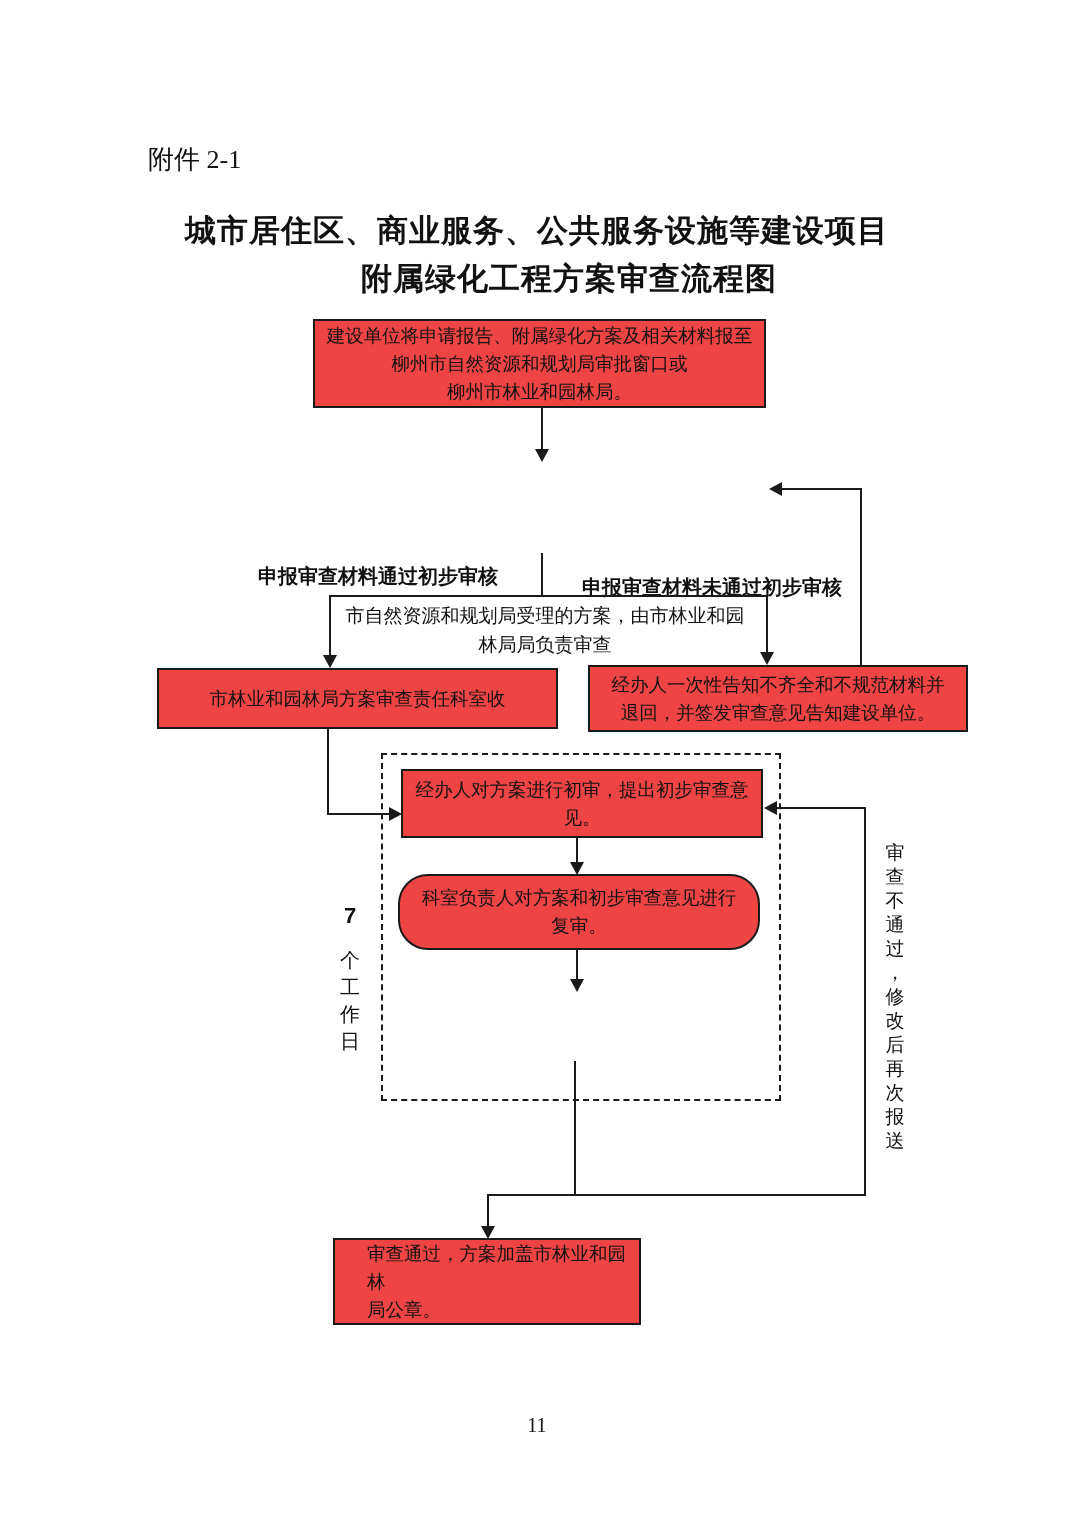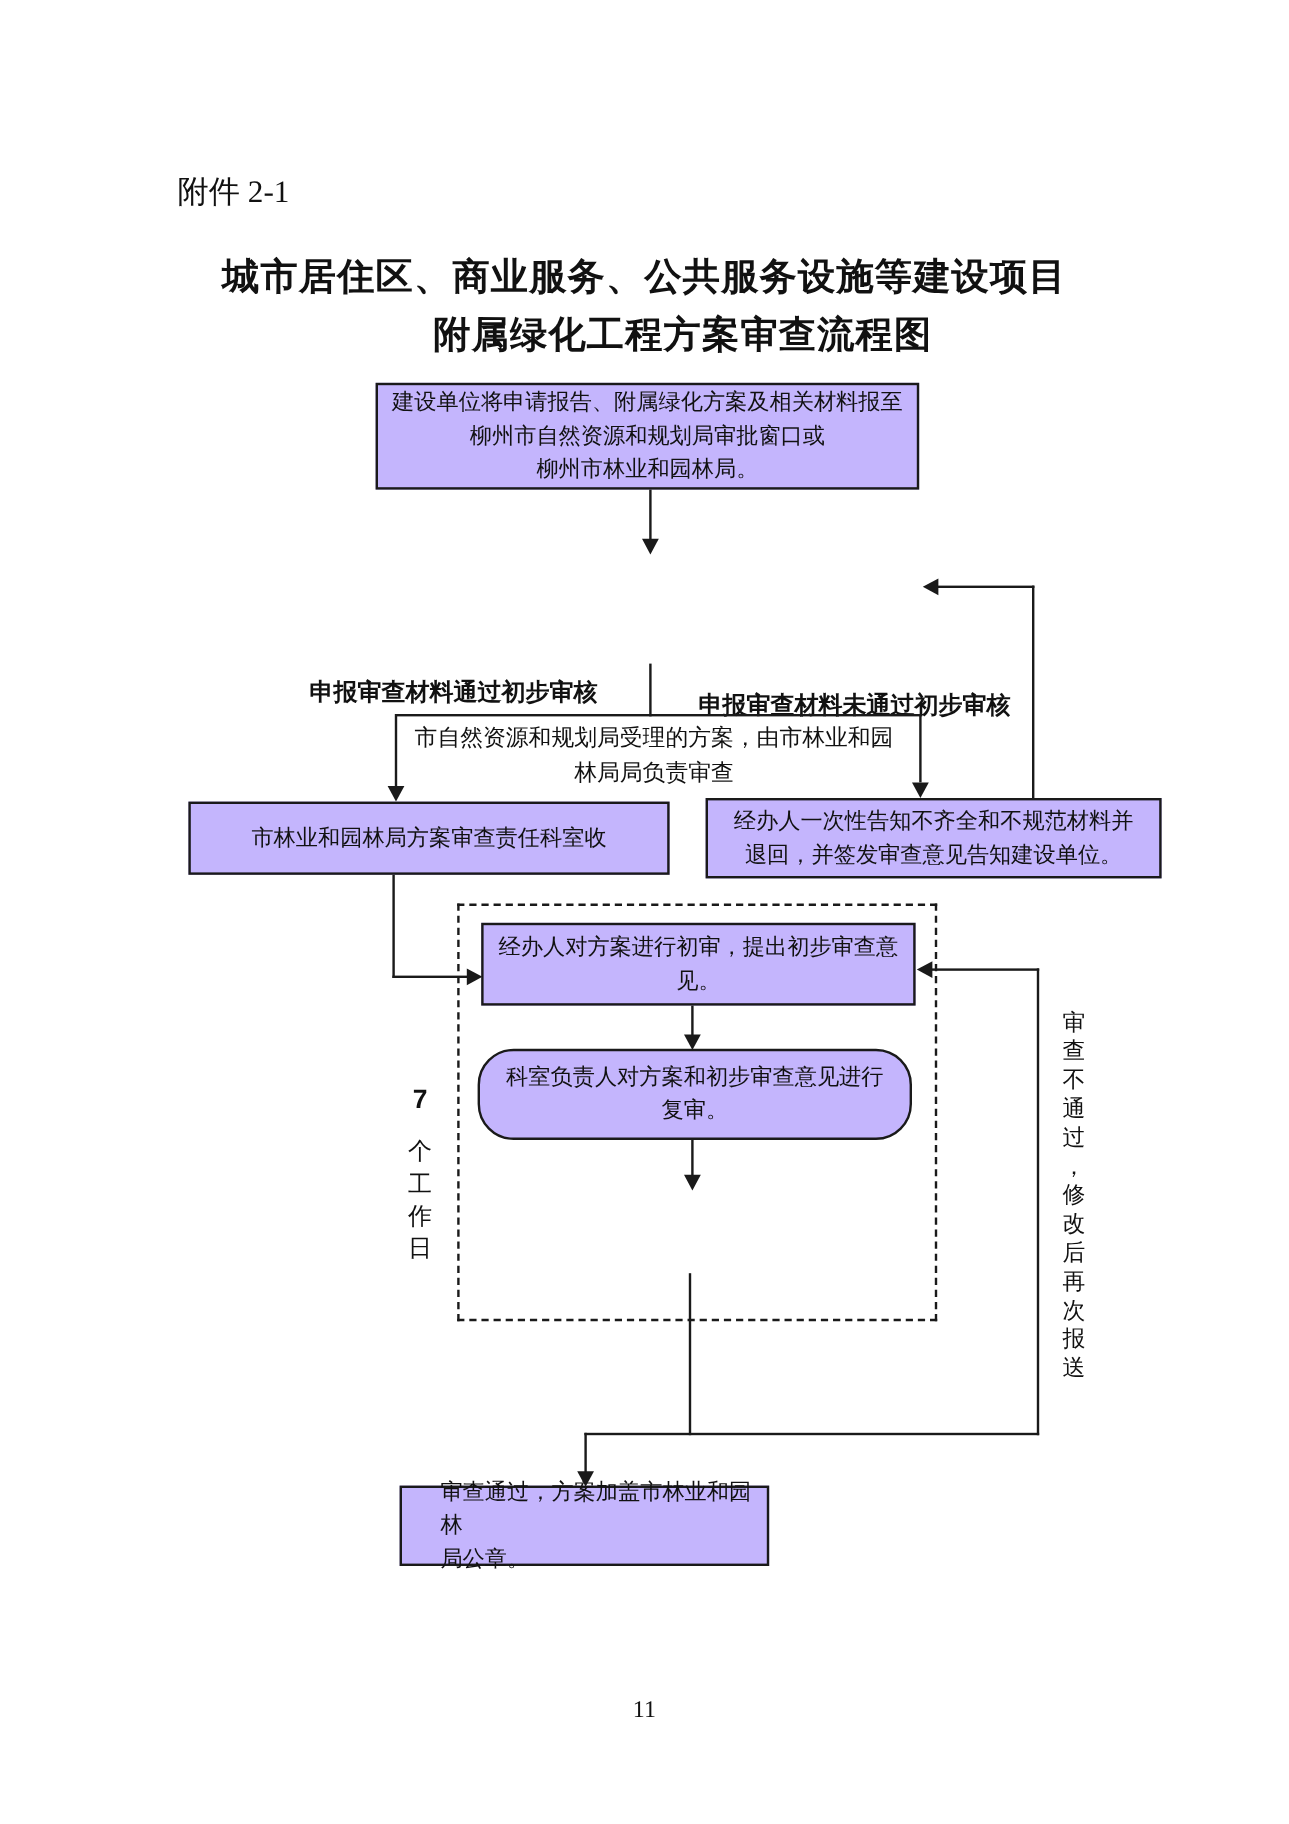--- a/index.html
+++ b/index.html
@@ -19,21 +19,21 @@
   }
   .title{
     left:0;width:1074px;text-align:center;
     font-family:"Liberation Sans","DejaVu Sans",sans-serif;
     font-weight:bold;font-size:31px;letter-spacing:1px;
     white-space:nowrap;
   }
   .fbox{
     box-sizing:border-box;
     border:2px solid #1a1a1a;
-    background:#c4b5fd;
+    background:#ef4444;
     display:flex;align-items:center;justify-content:center;
     text-align:center;
     font-size:18.5px;line-height:28px;
     white-space:pre-line;
   }
   .fbox.leftalign{justify-content:flex-start;text-align:left;padding:0 10px;}
   .dashedbox{
     box-sizing:border-box;
     border:2px dashed #1a1a1a;
     background:transparent;
@@ -91,21 +91,21 @@
 
   <div class="abs dashedbox" style="left:381px;top:753px;width:400px;height:348px;"></div>
 
   <div class="abs fbox" style="left:401px;top:769px;width:362px;height:69px;">经办人对方案进行初审，提出初步审查意
 见。</div>
 
   <div class="abs fbox" style="left:398px;top:874px;width:362px;height:76px;border-radius:30px;">科室负责人对方案和初步审查意见进行
 复审。</div>
 
 
-  <div class="abs fbox leftalign" style="left:333px;top:1238px;width:308px;height:67px;padding-left:32px;">审查通过，方案加盖市林业和园林
+  <div class="abs fbox leftalign" style="left:333px;top:1238px;width:308px;height:87px;padding-left:32px;">审查通过，方案加盖市林业和园林
 局公章。</div>
 
   <div class="abs vtext" style="left:333px;top:884px;width:34px;">
     <span class="vnum">7</span>
     <span class="vchars">个
 工
 作
 日</span>
   </div>
 

